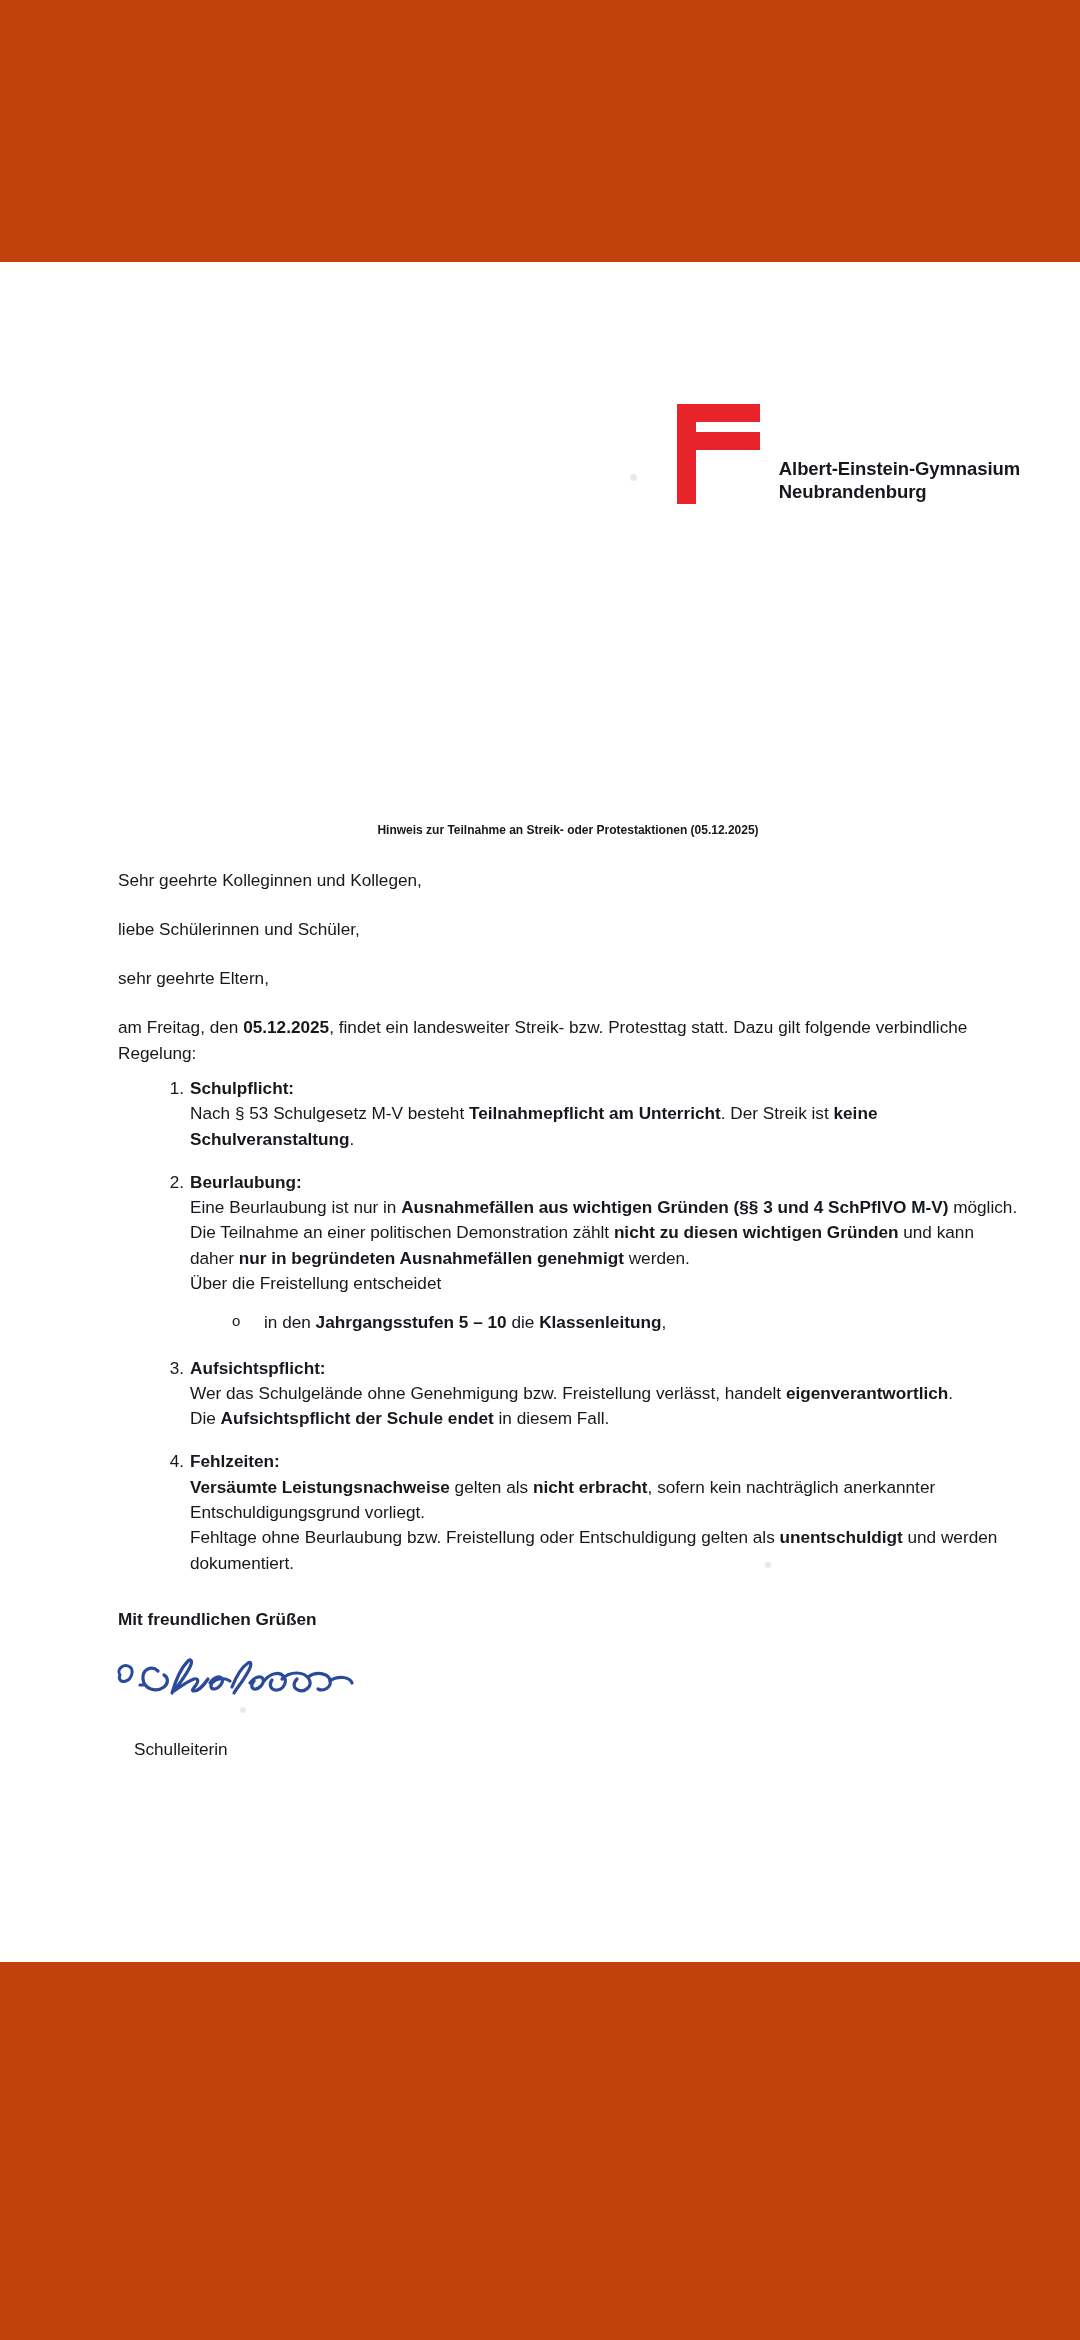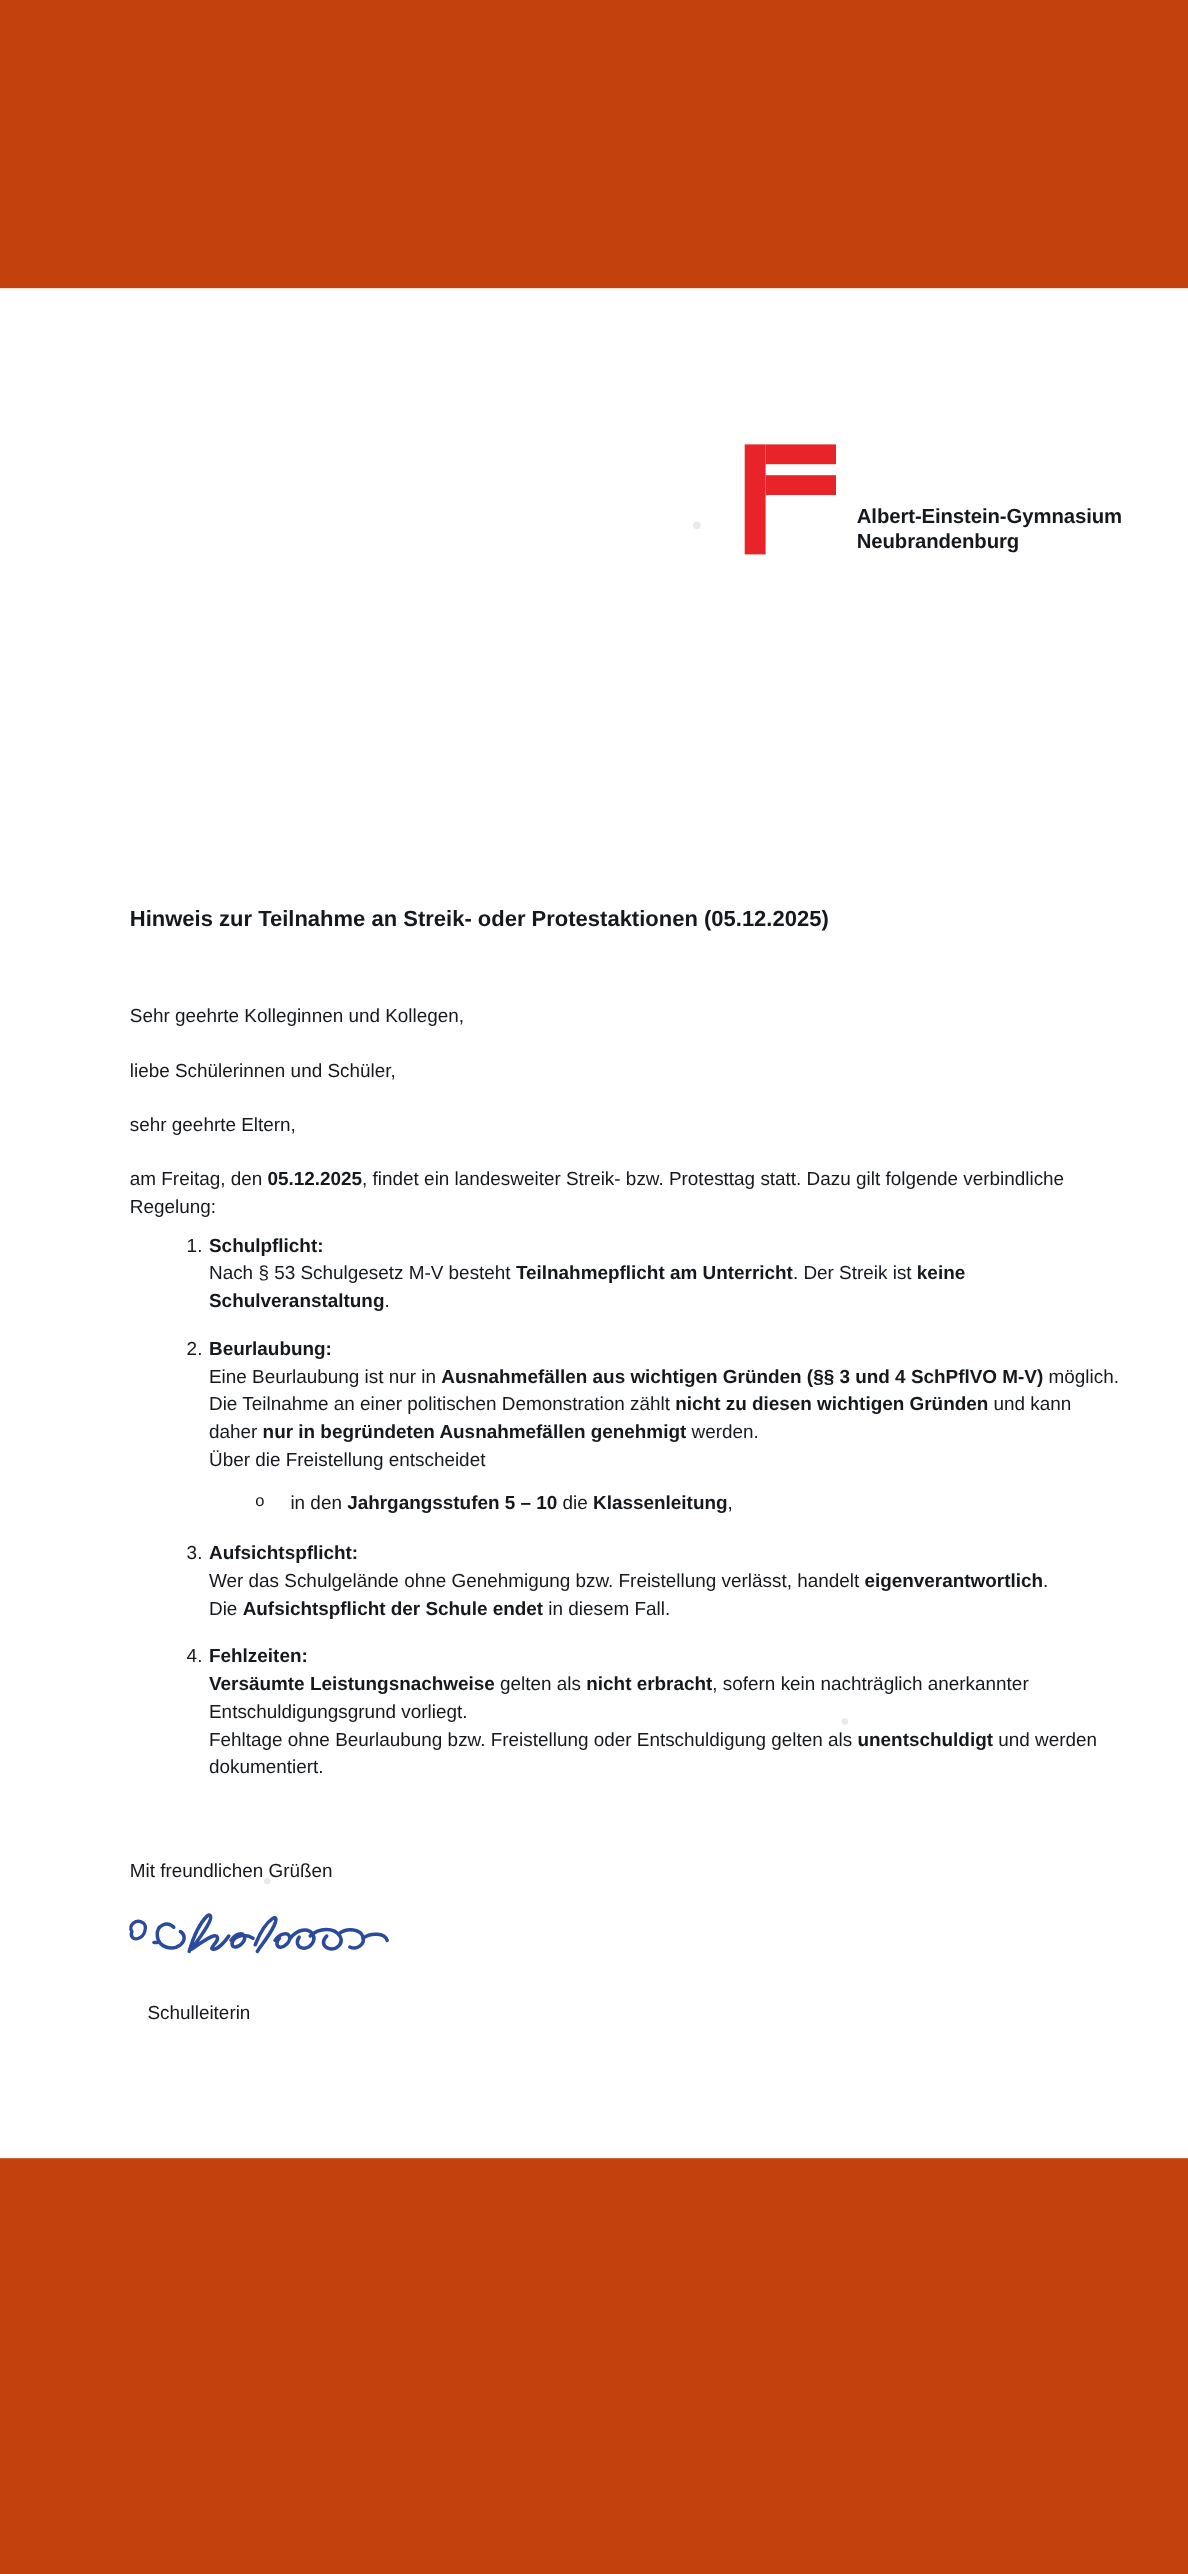--- a/index.html
+++ b/index.html
@@ -82,22 +82,23 @@
     position: absolute;
     top: 560px;
     left: 118px;
     width: 900px;
     color: #15181d;
     font-size: 17.2px;
     line-height: 1.47;
   }
   .doc-title {
     font-weight: bold;
-    font-size: 20px;
-    margin: 0 0 60px 0;
+    font-size: 12px;
+    margin: 0 0 28px 0;
+    text-align: center;
   }
   .salutation {
     margin: 0 0 24px 0;
   }
   .intro {
     margin: 0 0 10px 0;
     max-width: 880px;
   }
   ol.main-list {
     margin: 10px 0 0 0;
@@ -138,21 +139,22 @@
   ul.sub-list > li::before {
     content: "o";
     position: absolute;
     left: -32px;
     top: 0;
     font-size: 15px;
     color: #15181d;
   }
   b { font-weight: bold; }
   .closing {
-    margin-top: 68px;
+    margin-top: 31px;
+    font-weight: bold;
   }
   .signature-img {
     margin: 4px 0 2px -6px;
     height: 58px;
     width: 280px;
   }
   .sig-name { margin: 0; }
   .sig-role { margin: 16px; font-weight: normal; }
   
   .artifact {

